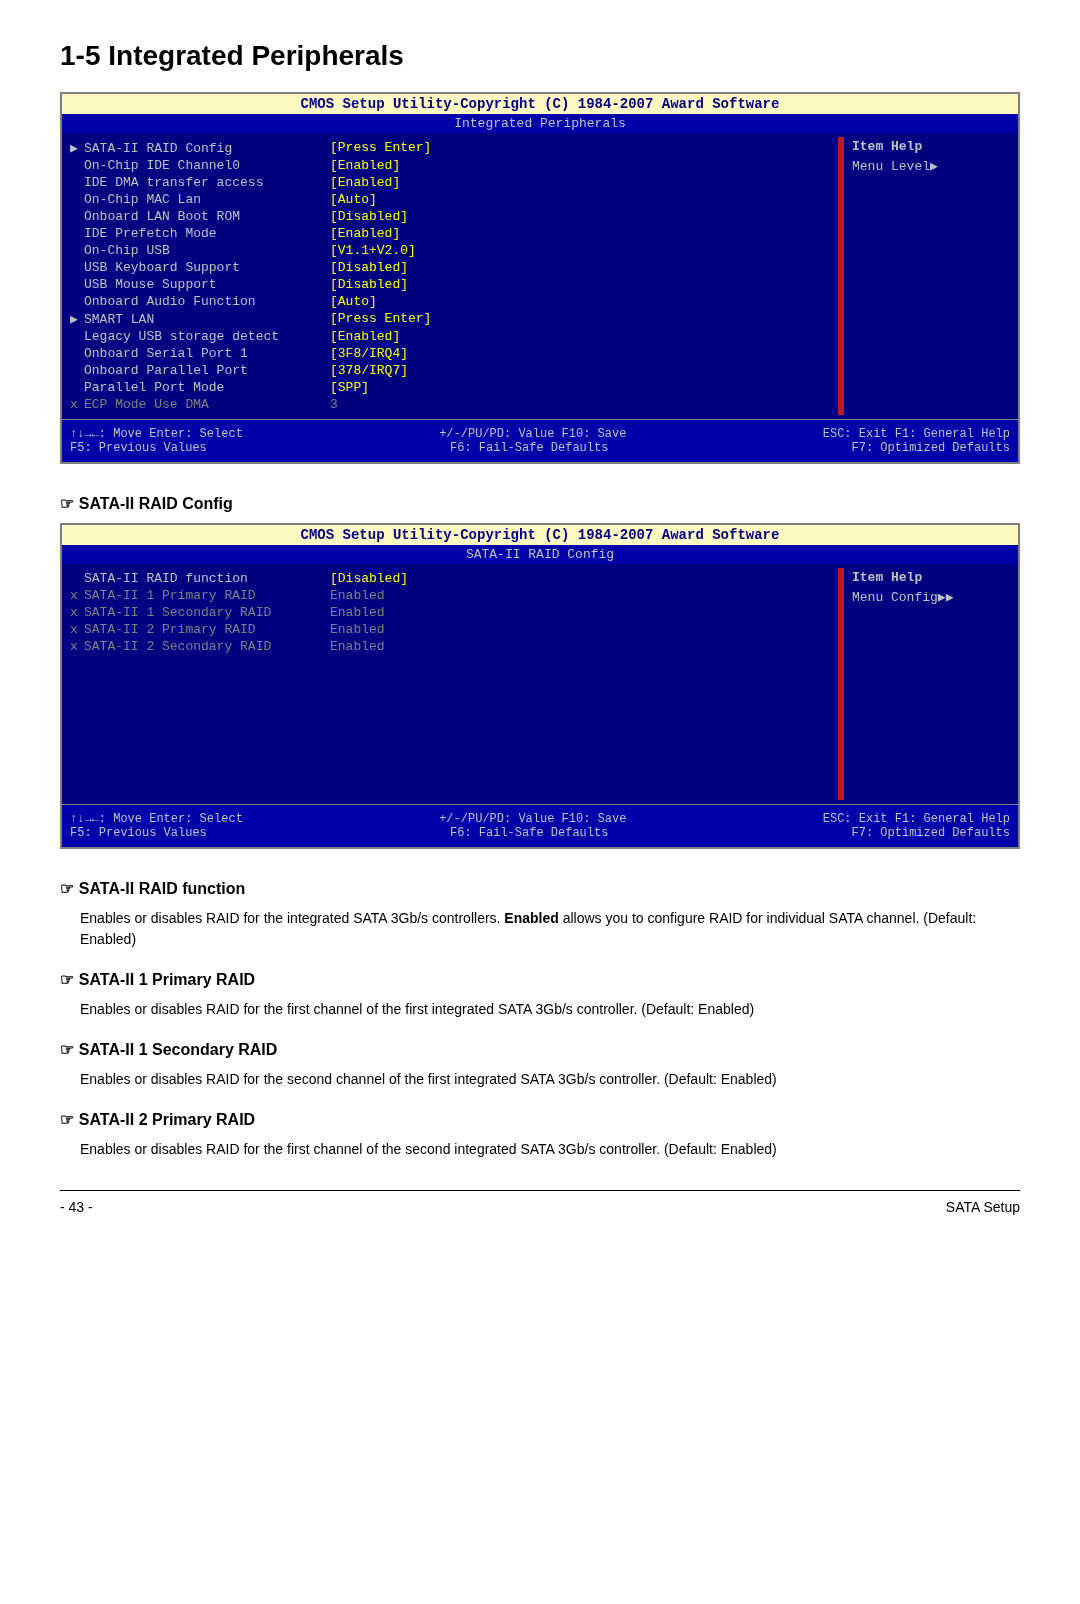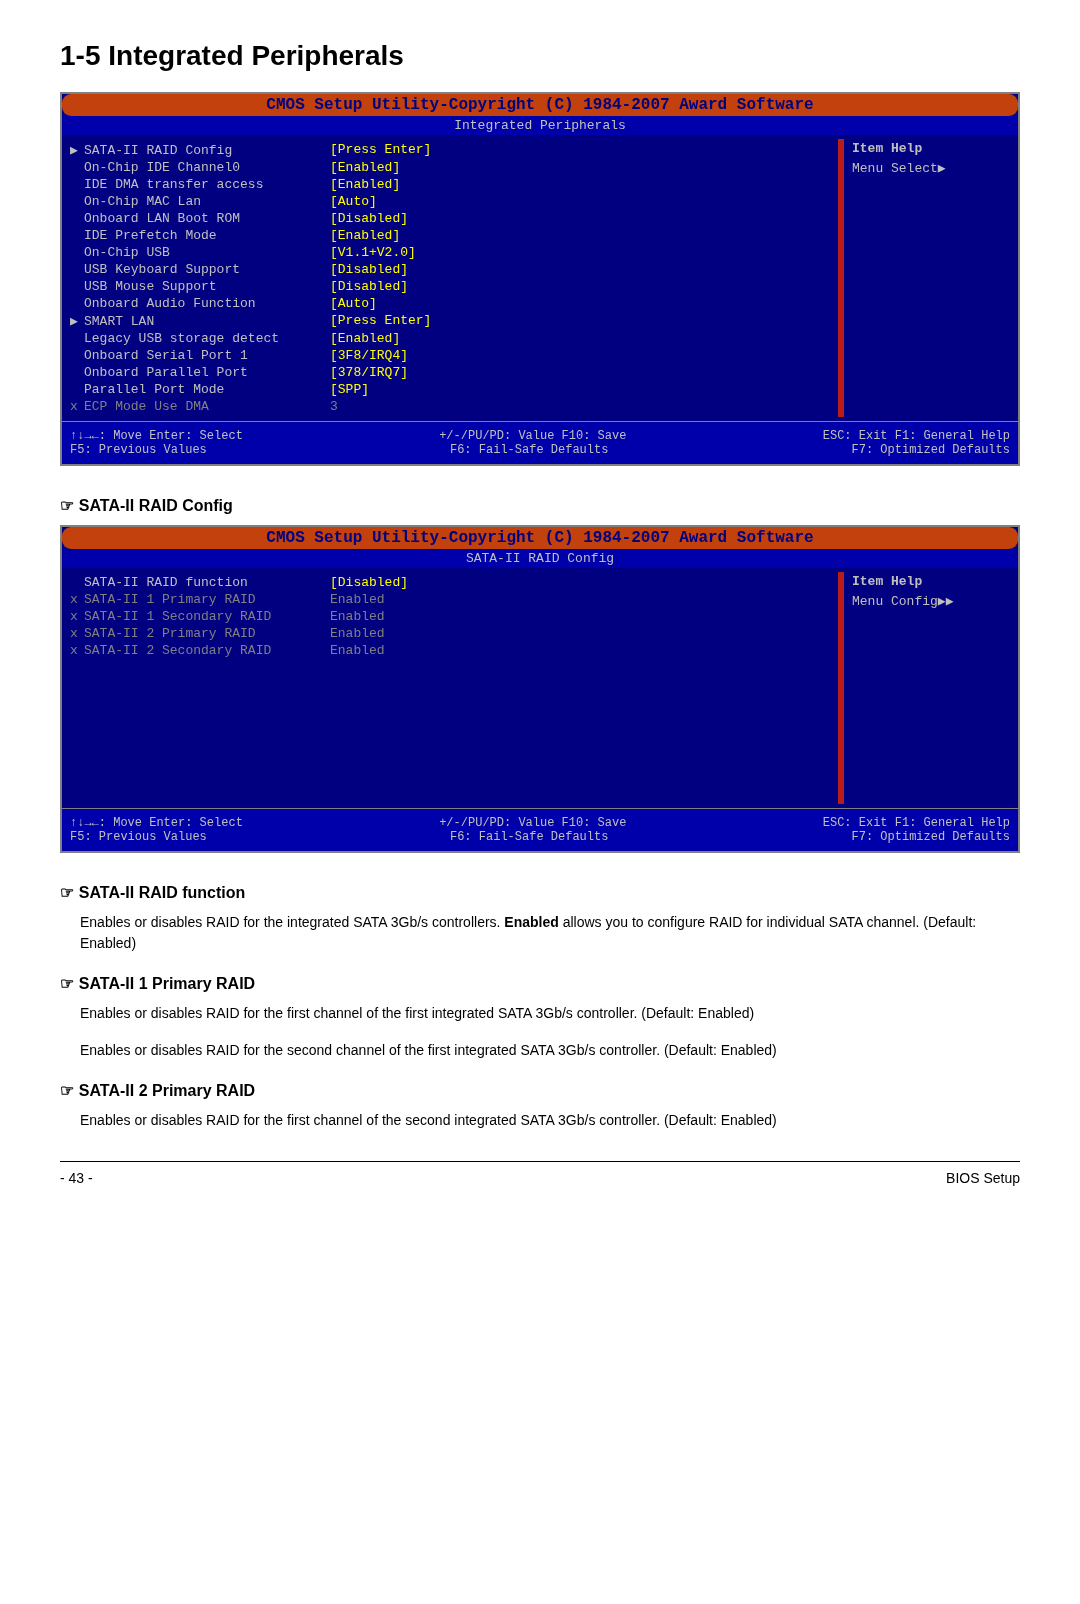--- a/index.html
+++ b/index.html
@@ -24,27 +24,26 @@
       background: #000080;
       color: #c0c0c0;
       font-family: "Courier New", Courier, monospace;
       font-size: 13px;
       border: 2px solid #808080;
       margin-bottom: 30px;
       padding: 0;
     }
 
     .bios-header {
-      background: #c2410c;
+      background: #fef9c3;
       color: #000080;
       text-align: center;
       padding: 2px 0;
       font-weight: bold;
-      font-size: 16px;
-      border-radius: 9px;
+      font-size: 14px;
     }
 
     .bios-header-sub {
       background: #00a;
       color: #c0c0c0;
       text-align: center;
       padding: 2px 8px;
       font-size: 13px;
     }
 
@@ -203,21 +202,21 @@
           <span class="label"><span class="arrow">  </span>Parallel Port Mode</span>
           <span class="value">[SPP]</span>
         </div>
         <div class="bios-row disabled">
           <span class="label"><span class="arrow">x </span>ECP Mode Use DMA</span>
           <span class="value" style="color: rgb(128, 128, 128);">3</span>
         </div>
       </div>
     <div class="bios-help">
       <div style="color:#c0c0c0; font-weight:bold;">Item Help</div>
-      <div style="color:#c0c0c0; margin-top:4px;">Menu Select▶</div>
+      <div style="color:#c0c0c0; margin-top:4px;">Menu Level▶</div>
     </div>
   </div>
   <div class="bios-footer">
     <div class="bios-footer-row">
       <span>↑↓→←: Move    Enter: Select</span>
       <span>+/-/PU/PD: Value    F10: Save</span>
       <span>ESC: Exit     F1: General Help</span>
     </div>
     <div class="bios-footer-row">
       <span>F5: Previous Values</span>
@@ -274,21 +273,22 @@
       <span>F7: Optimized Defaults</span>
     </div>
   </div>
 </div>
 
 <div id="sections-container">
     <div class="section-heading">☞  SATA-II RAID function</div>
     <div class="description">Enables or disables RAID for the integrated SATA 3Gb/s controllers. <b>Enabled</b> allows you to configure RAID for individual SATA channel. (Default: Enabled)</div>
     <div class="section-heading">☞  SATA-II 1 Primary RAID</div>
     <div class="description">Enables or disables RAID for the first channel of the first integrated SATA 3Gb/s controller. (Default: Enabled)</div>
+    <div class="section-heading">☞  SATA-II 1 Secondary RAID</div>
     <div class="description">Enables or disables RAID for the second channel of the first integrated SATA 3Gb/s controller. (Default: Enabled)</div>
     <div class="section-heading">☞  SATA-II 2 Primary RAID</div>
     <div class="description">Enables or disables RAID for the first channel of the second integrated SATA 3Gb/s controller. (Default: Enabled)</div>
   </div>
 
 <div class="page-footer">
   <span>- 43 -</span>
-  <span>BIOS Setup</span>
+  <span>SATA Setup</span>
 </div>
 
 </body></html>

